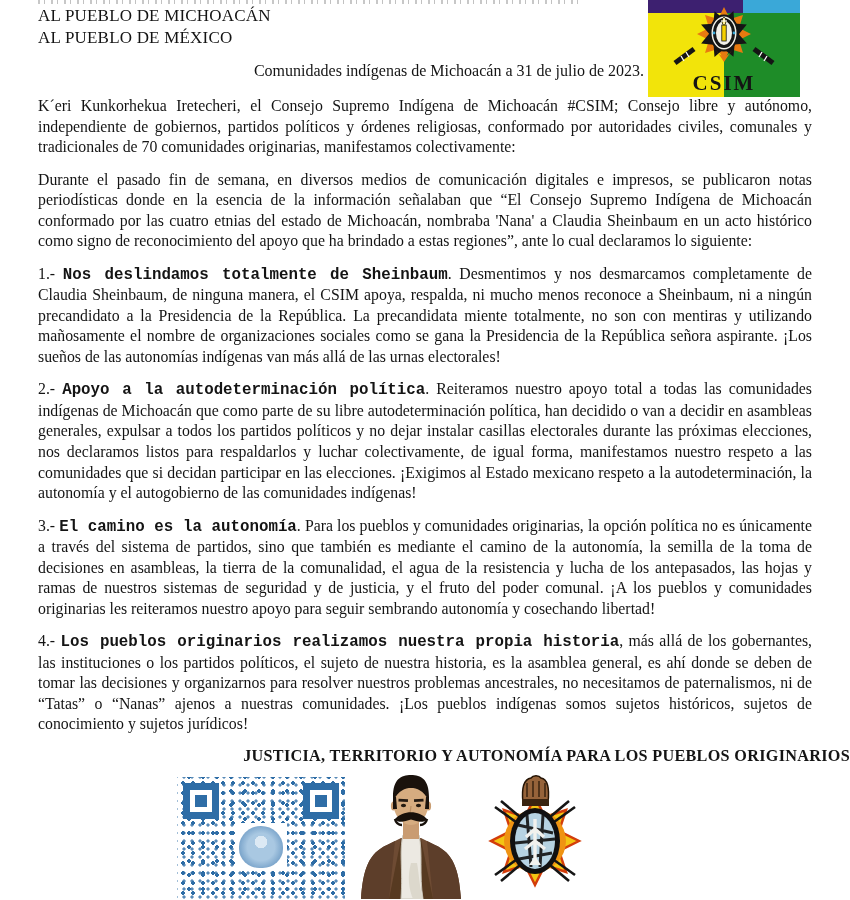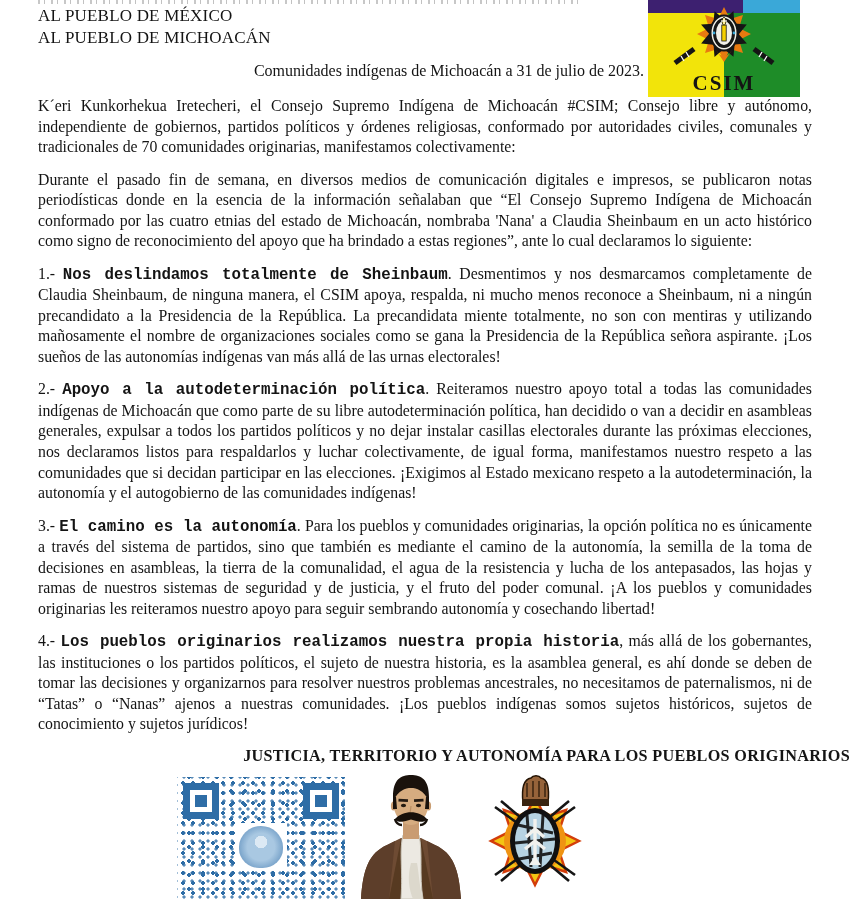--- a/index.html
+++ b/index.html
@@ -145,22 +145,22 @@
           <line x1="73" y1="21" x2="79" y2="21"></line>
         </g>
       </g>
       <text x="76" y="90" text-anchor="middle" font-family="Liberation Serif, serif" font-size="21" font-weight="bold" letter-spacing="2" fill="#141414">CSIM</text>
     </svg>
   </div>
 
   <div class="flow">
 
     <div class="addressees">
+      <div>AL PUEBLO DE MICHOACÁN</div>
       <div>AL PUEBLO DE MÉXICO</div>
-      <div>AL PUEBLO DE MICHOACÁN</div>
     </div>
 
     <div class="dateline">Comunidades indígenas de Michoacán a 31 de julio de 2023.</div>
 
     <div class="bodytext">
       <p>K´eri Kunkorhekua Iretecheri, el Consejo Supremo Indígena de Michoacán #CSIM; Consejo libre y autónomo, independiente de gobiernos, partidos políticos y órdenes religiosas, conformado por autoridades civiles, comunales y tradicionales de 70 comunidades originarias, manifestamos colectivamente:</p>
       <p>Durante el pasado fin de semana, en diversos medios de comunicación digitales e impresos, se publicaron notas periodísticas donde en la esencia de la información señalaban que “El Consejo Supremo Indígena de Michoacán conformado por las cuatro etnias del estado de Michoacán, nombraba 'Nana' a Claudia Sheinbaum en un acto histórico como signo de reconocimiento del apoyo que ha brindado a estas regiones”, ante lo cual declaramos lo siguiente:</p>
       <p><span>1.- </span><b>Nos deslindamos totalmente de Sheinbaum</b><span>. Desmentimos y nos desmarcamos completamente de Claudia Sheinbaum, de ninguna manera, el CSIM apoya, respalda, ni mucho menos reconoce a Sheinbaum, ni a ningún precandidato a la Presidencia de la República. La precandidata miente totalmente, no son con mentiras y utilizando mañosamente el nombre de organizaciones sociales como se gana la Presidencia de la República señora aspirante. ¡Los sueños de las autonomías indígenas van más allá de las urnas electorales!</span></p>
       <p><span>2.- </span><b>Apoyo a la autodeterminación política</b><span>. Reiteramos nuestro apoyo total a todas las comunidades indígenas de Michoacán que como parte de su libre autodeterminación política, han decidido o van a decidir en asambleas generales, expulsar a todos los partidos políticos y no dejar instalar casillas electorales durante las próximas elecciones, nos declaramos listos para respaldarlos y luchar colectivamente, de igual forma, manifestamos nuestro respeto a las comunidades que si decidan participar en las elecciones. ¡Exigimos al Estado mexicano respeto a la autodeterminación, la autonomía y el autogobierno de las comunidades indígenas!</span></p>
       <p><span>3.- </span><b>El camino es la autonomía</b><span>. Para los pueblos y comunidades originarias, la opción política no es únicamente a través del sistema de partidos, sino que también es mediante el camino de la autonomía, la semilla de la toma de decisiones en asambleas, la tierra de la comunalidad, el agua de la resistencia y lucha de los antepasados, las hojas y ramas de nuestros sistemas de seguridad y de justicia, y el fruto del poder comunal. ¡A los pueblos y comunidades originarias les reiteramos nuestro apoyo para seguir sembrando autonomía y cosechando libertad!</span></p>

